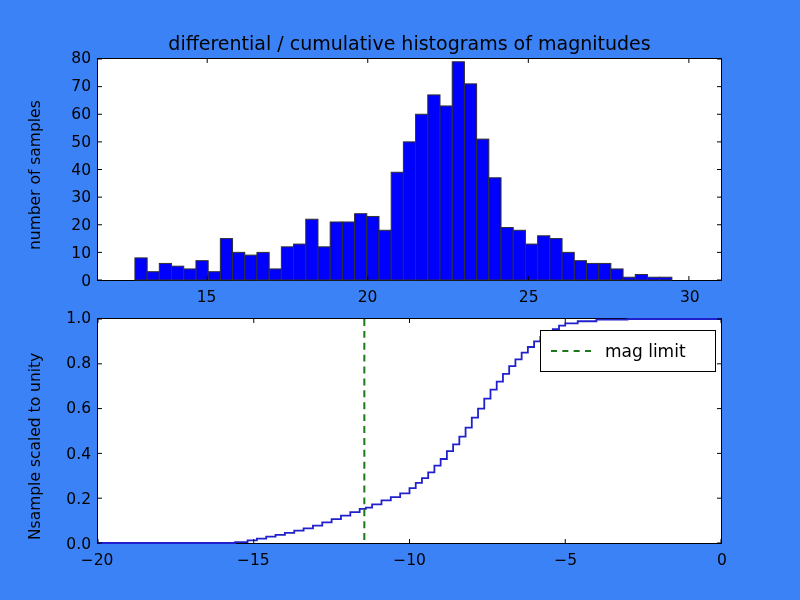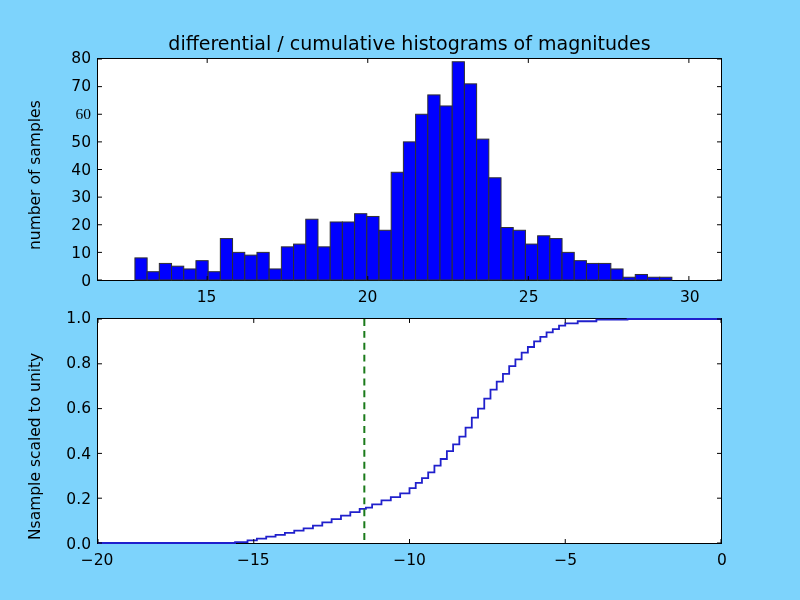--- a/index.html
+++ b/index.html
@@ -10,21 +10,21 @@
   body {
     width: 800px;
     height: 600px;
     font-family: "DejaVu Sans", sans-serif;
     overflow: hidden;
   }
   #figure {
     position: relative;
     width: 800px;
     height: 600px;
-    background: #7dd3fc;
+    background: #3b82f6;
   }
   .axes {
     position: absolute;
     box-sizing: border-box;
     border: 1px solid #000000;
     background: #ffffff;
   }
   #axes-top {
     left: 97px;
     top: 58px;
@@ -208,21 +208,21 @@
         <line x1="592.7835051546391" y1="223" x2="592.7835051546391" y2="219" stroke="#000" stroke-width="1"></line>
       </svg>
   </div>
   <div id="ticks-top">
       <div class="tick-label ytick-label" style="left: 41px; top: 281px; width: 50px;">0</div>
       <div class="tick-label ytick-label" style="left: 41px; top: 253.125px; width: 50px;">10</div>
       <div class="tick-label ytick-label" style="left: 41px; top: 225.25px; width: 50px;">20</div>
       <div class="tick-label ytick-label" style="left: 41px; top: 197.375px; width: 50px;">30</div>
       <div class="tick-label ytick-label" style="left: 41px; top: 169.5px; width: 50px;">40</div>
       <div class="tick-label ytick-label" style="left: 41px; top: 141.625px; width: 50px;">50</div>
-      <div class="tick-label ytick-label" style="left: 41px; top: 113.75px; width: 50px; font-family: Liberation Serif, serif;">60</div>
+      <div class="tick-label ytick-label" style="left: 41px; top: 113.75px; width: 50px;">60</div>
       <div class="tick-label ytick-label" style="left: 41px; top: 85.875px; width: 50px;">70</div>
       <div class="tick-label ytick-label" style="left: 41px; top: 58px; width: 50px;">80</div>
       <div class="tick-label xtick-label" style="left: 206.536px; top: 288px;">15</div>
       <div class="tick-label xtick-label" style="left: 367.619px; top: 288px;">20</div>
       <div class="tick-label xtick-label" style="left: 528.701px; top: 288px;">25</div>
       <div class="tick-label xtick-label" style="left: 689.784px; top: 288px;">30</div>
     </div>
 
   <div class="axes" id="axes-bottom">
     <svg class="plot-svg" id="svg-bottom" viewBox="0 0 625 226" preserveAspectRatio="none">
@@ -259,14 +259,18 @@
       <div class="tick-label ytick-label" style="left: 41px; top: 408.4px; width: 50px;">0.6</div>
       <div class="tick-label ytick-label" style="left: 41px; top: 363.2px; width: 50px;">0.8</div>
       <div class="tick-label ytick-label" style="left: 41px; top: 318px; width: 50px;">1.0</div>
       <div class="tick-label xtick-label" style="left: 97px; top: 551px;">−20</div>
       <div class="tick-label xtick-label" style="left: 253.25px; top: 551px;">−15</div>
       <div class="tick-label xtick-label" style="left: 409.5px; top: 551px;">−10</div>
       <div class="tick-label xtick-label" style="left: 565.75px; top: 551px;">−5</div>
       <div class="tick-label xtick-label" style="left: 722px; top: 551px;">0</div>
     </div>
 
+  <div class="legend-box">
+    <span class="legend-sample"></span>
+    <span class="legend-text">mag limit</span>
+  </div>
 
 </div>
 
 </body></html>

